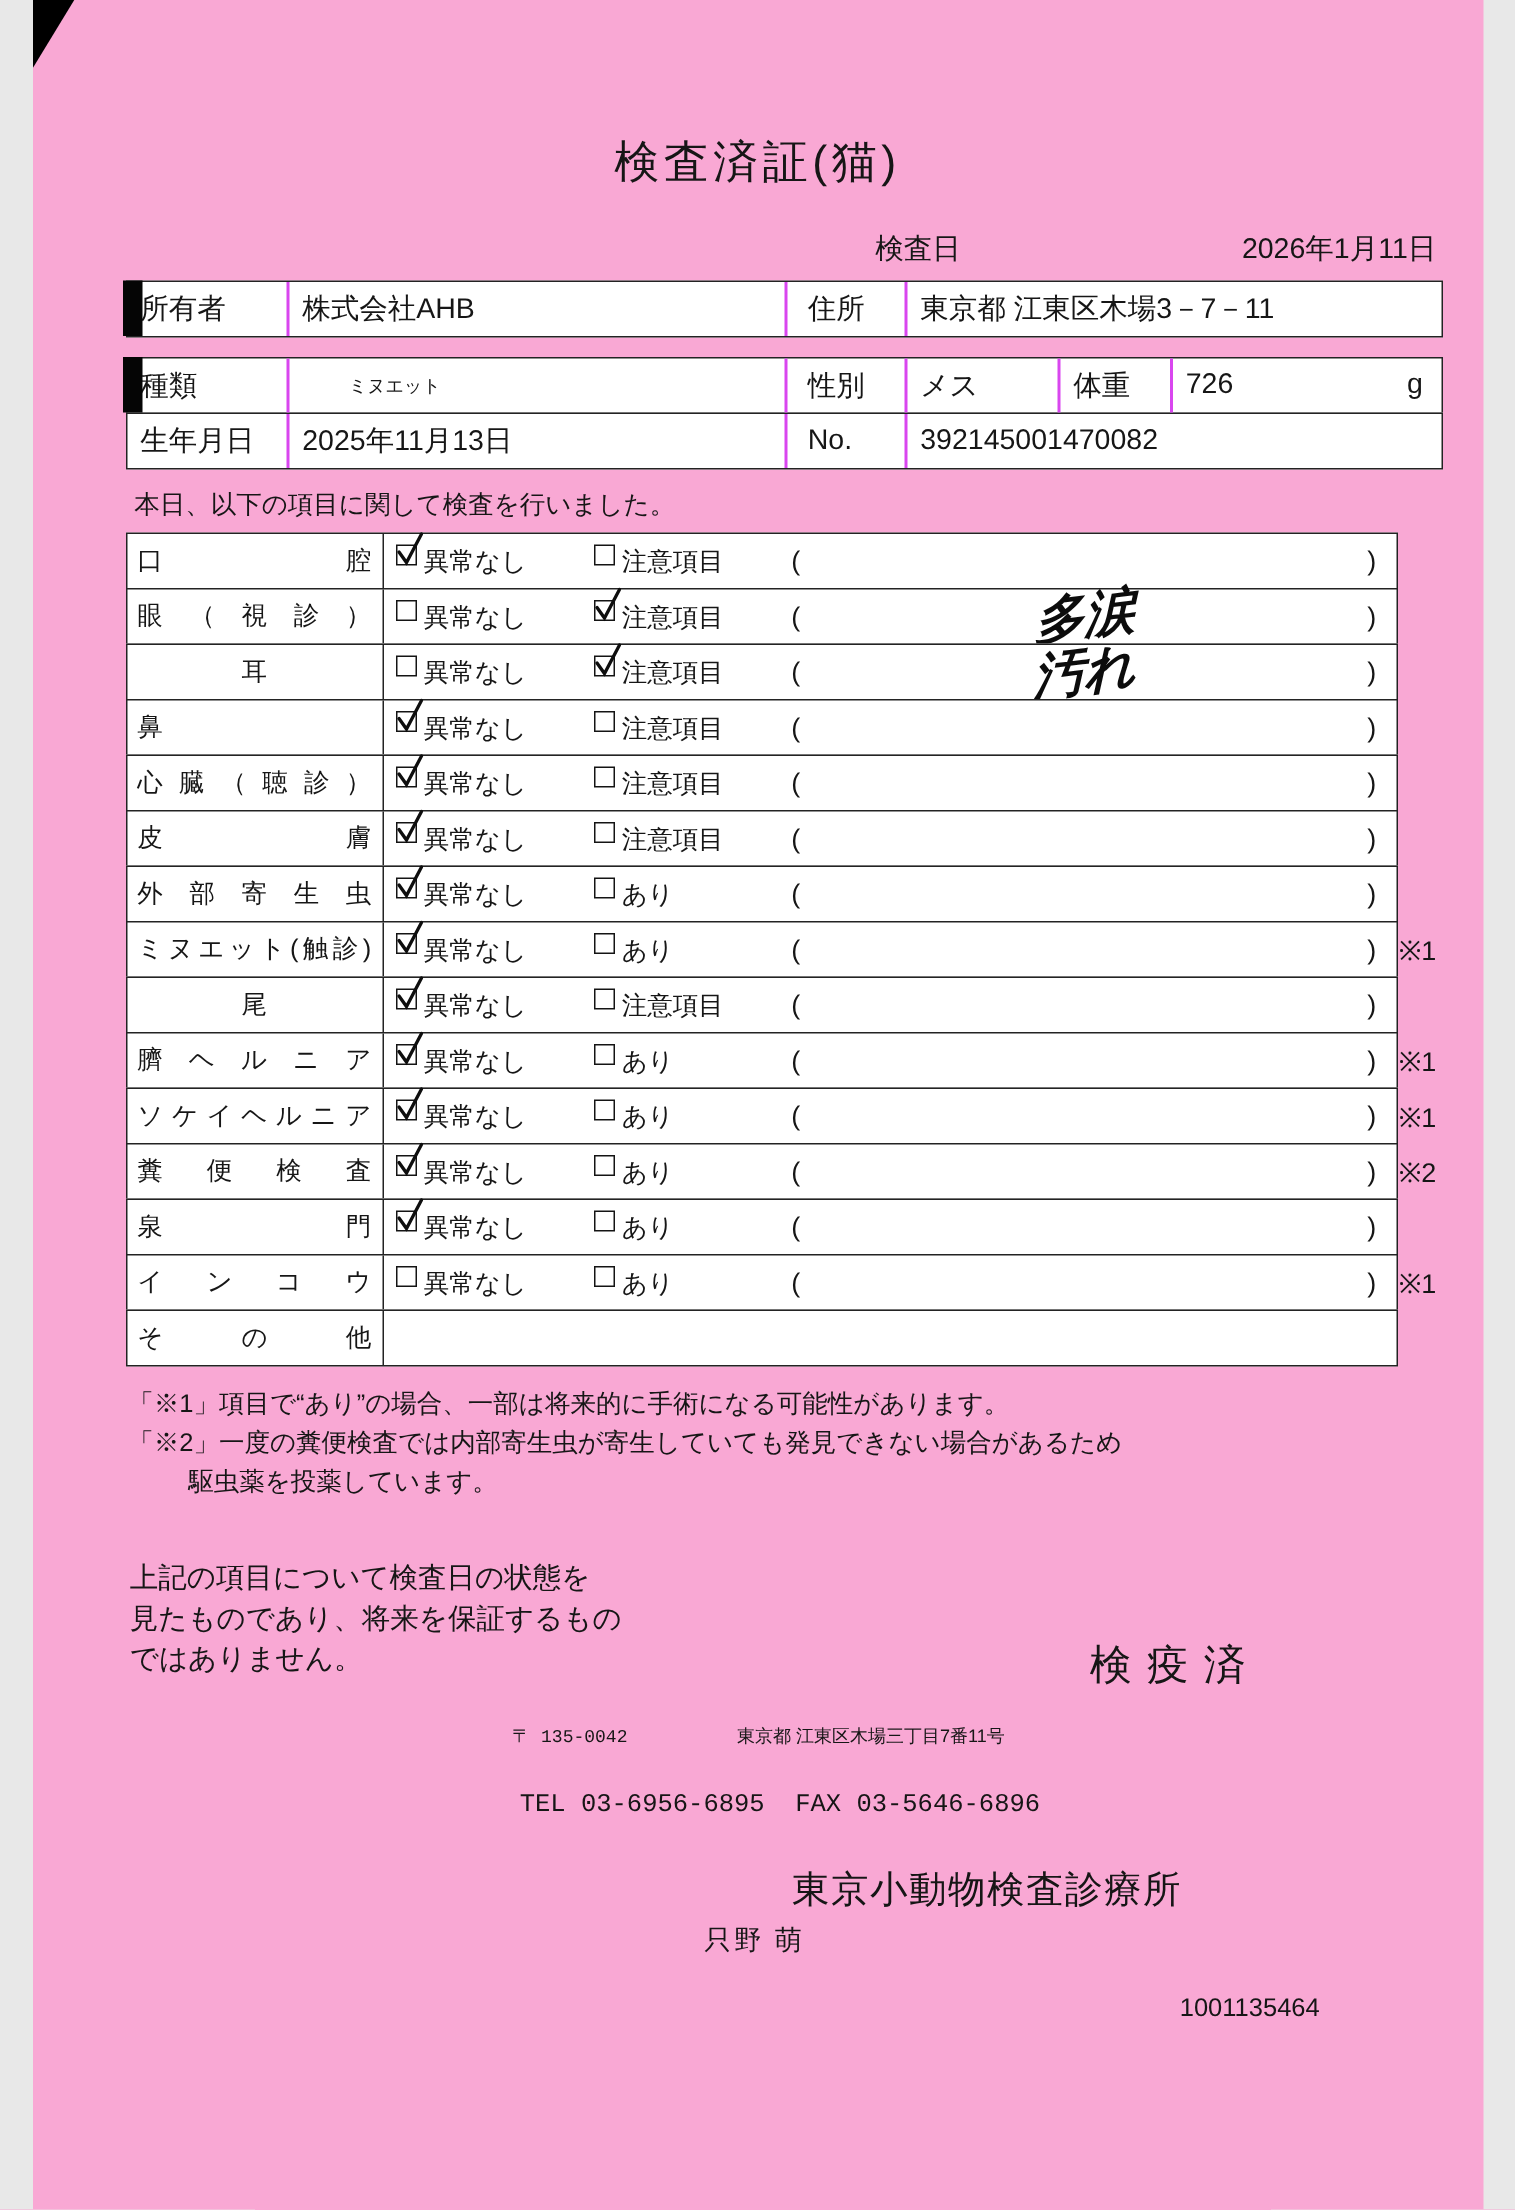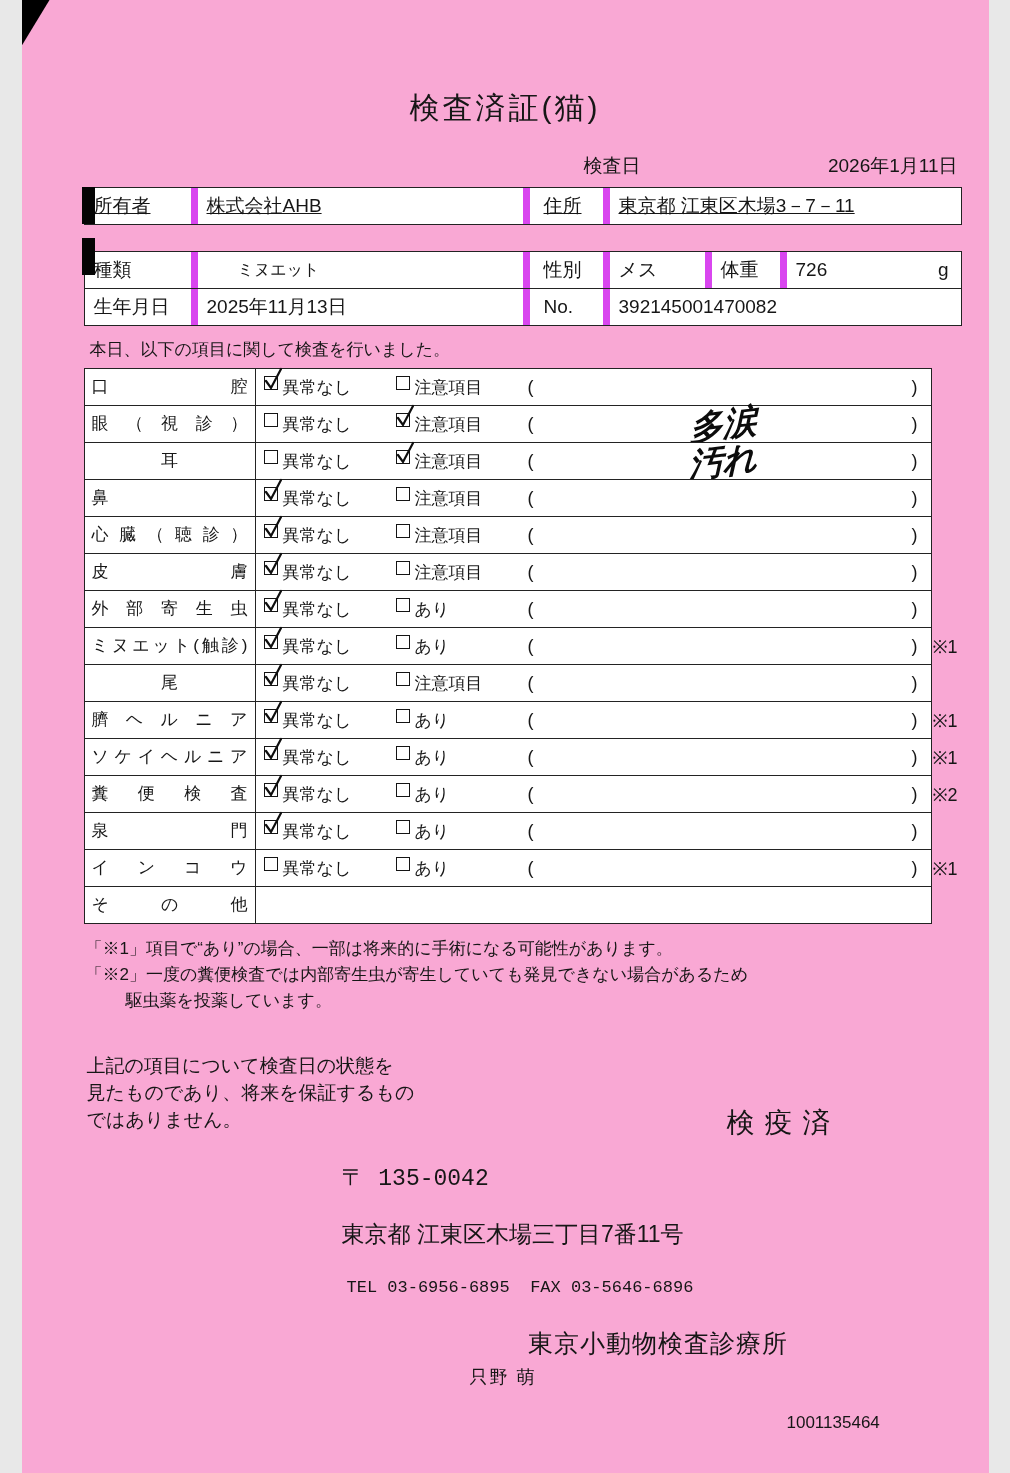--- a/index.html
+++ b/index.html
@@ -17,32 +17,32 @@
 
   .title { text-align: center; padding-top: 88px; font-size: 30px; font-weight: 500; letter-spacing: 3px; }
 
   .date-row { width: 878px; margin: 24px 0 0 62px; display: flex; font-size: 19px; }
   .date-label { margin-left: 500px; }
   .date-value { margin-left: auto; padding-right: 4px; }
 
   
   .info-area { width: 878px; margin: 8px 0 0 62px; }
   .irow { display: flex; border: 1px solid #232323; height: 38px; align-items: stretch; background: #fff; }
-  .irow.r1 { margin-bottom: 26px; text-decoration: underline; }
+  .irow.r1 { margin-bottom: 13px; }
   .irow.r3 { margin-top: -1px; }
-  .icell { display: flex; align-items: center; font-size: 19px; padding-left: 9px; border-left: 7px solid #d946ef; overflow: hidden; white-space: nowrap; }
+  .icell { display: flex; align-items: center; font-size: 19px; padding-left: 9px; border-left: 2px solid #d946ef; overflow: hidden; white-space: nowrap; }
   .icell:first-child { border-left: none; }
   .w1 { width: 106px; flex: none; }
   .w2 { width: 332px; flex: none; }
   .w3 { width: 80px; flex: none; padding-left: 14px; }
   .w4 { flex: 1; }
   .w5 { width: 102px; flex: none; }
   .w6 { width: 75px; flex: none; }
   .w7 { flex: 1; }
-  .val-breed { font-size: 16px; padding-left: 40px; }
+  .val-breed { font-size: 12px; padding-left: 40px; }
   .weight-cell { justify-content: space-between; padding-right: 12px; gap: 16px; }
 
   .intro { margin: 12px 0 0 68px; font-size: 17px; }
 
   
   .exam { width: 848px; margin: 7px 0 0 62px; }
   .erow { position: relative; display: flex; align-items: center; height: 38px; border: 1px solid #232323; margin-top: -1px; background: #fff; }
   .erow:first-child { margin-top: 0; }
   .lbl { width: 171px; flex: none; height: 100%; border-right: 1px solid #232323;
     font-size: 17px; line-height: 36px; padding: 0 7px; overflow: hidden; white-space: nowrap; }
@@ -59,21 +59,21 @@
     font-size: 34px; line-height: 34px; transform: rotate(-7deg) skewX(-6deg); color: #0c0c0c; overflow: visible; }
   .marker { position: absolute; right: -42px; top: 50%; transform: translateY(-50%); font-size: 18px; width: 40px; }
 
   .footnotes { margin: 12px 0 0 64px; font-size: 17px; line-height: 26px; }
   .fn-indent { padding-left: 40px; }
 
   .bottom-row { display: flex; margin: 38px 0 0 65px; }
   .disclaimer { width: 400px; font-size: 19px; line-height: 27px; white-space: pre-line; }
   .stamp { margin-left: 240px; margin-top: 52px; font-size: 28px; letter-spacing: 10px; white-space: nowrap; }
 
-  .addr-row { display: flex; margin: 20px 0 0 320px; font-size: 23px; gap: 26px; align-items: baseline; flex-direction: column; }
+  .addr-row { display: flex; margin: 20px 0 0 320px; font-size: 12px; gap: 73px; align-items: baseline; }
   .postal { font-family: "Liberation Mono", monospace; }
   .tel-row { margin: 28px 0 0 325px; font-size: 17px; font-family: "Liberation Mono", monospace; white-space: pre; }
   .clinic-name { margin: 30px 16px 0 322px; font-size: 25px; letter-spacing: 1px; text-align: center; }
   .staff-name { margin: 5px 0 0 448px; font-size: 18px; letter-spacing: 2px; }
   .serial { margin: 24px 0 0 765px; font-size: 17px; }
 </style>
 </head>
 <body>
 
 <div class="paper">

